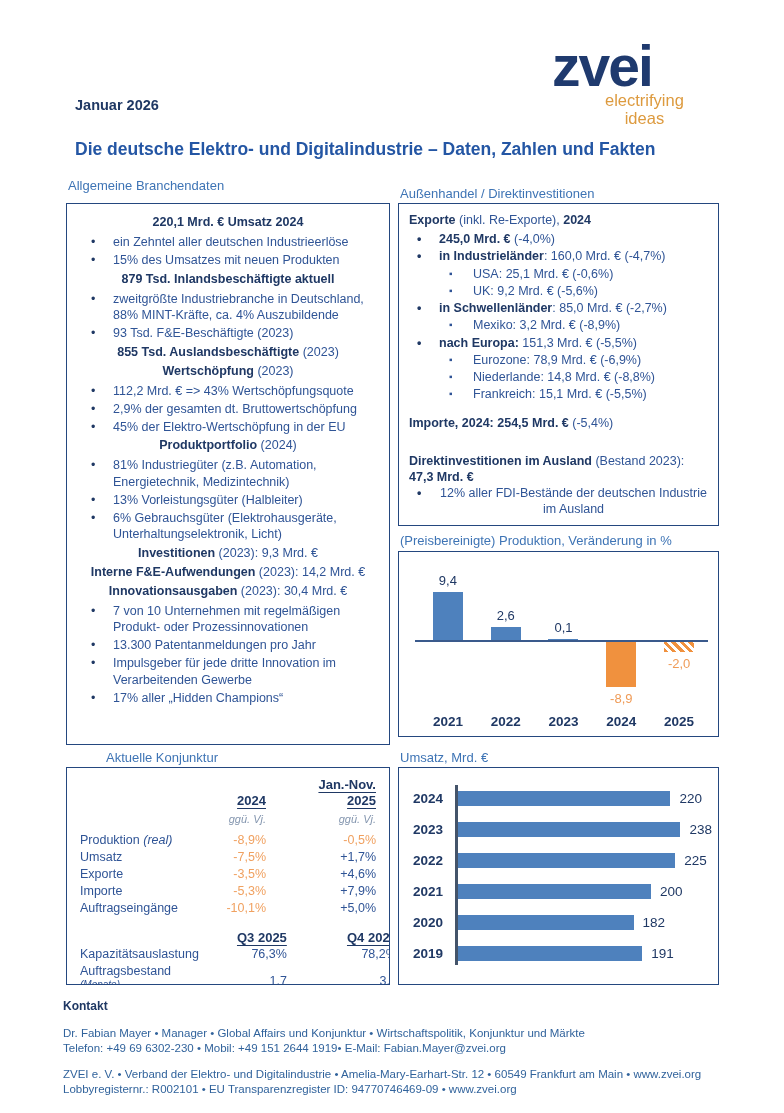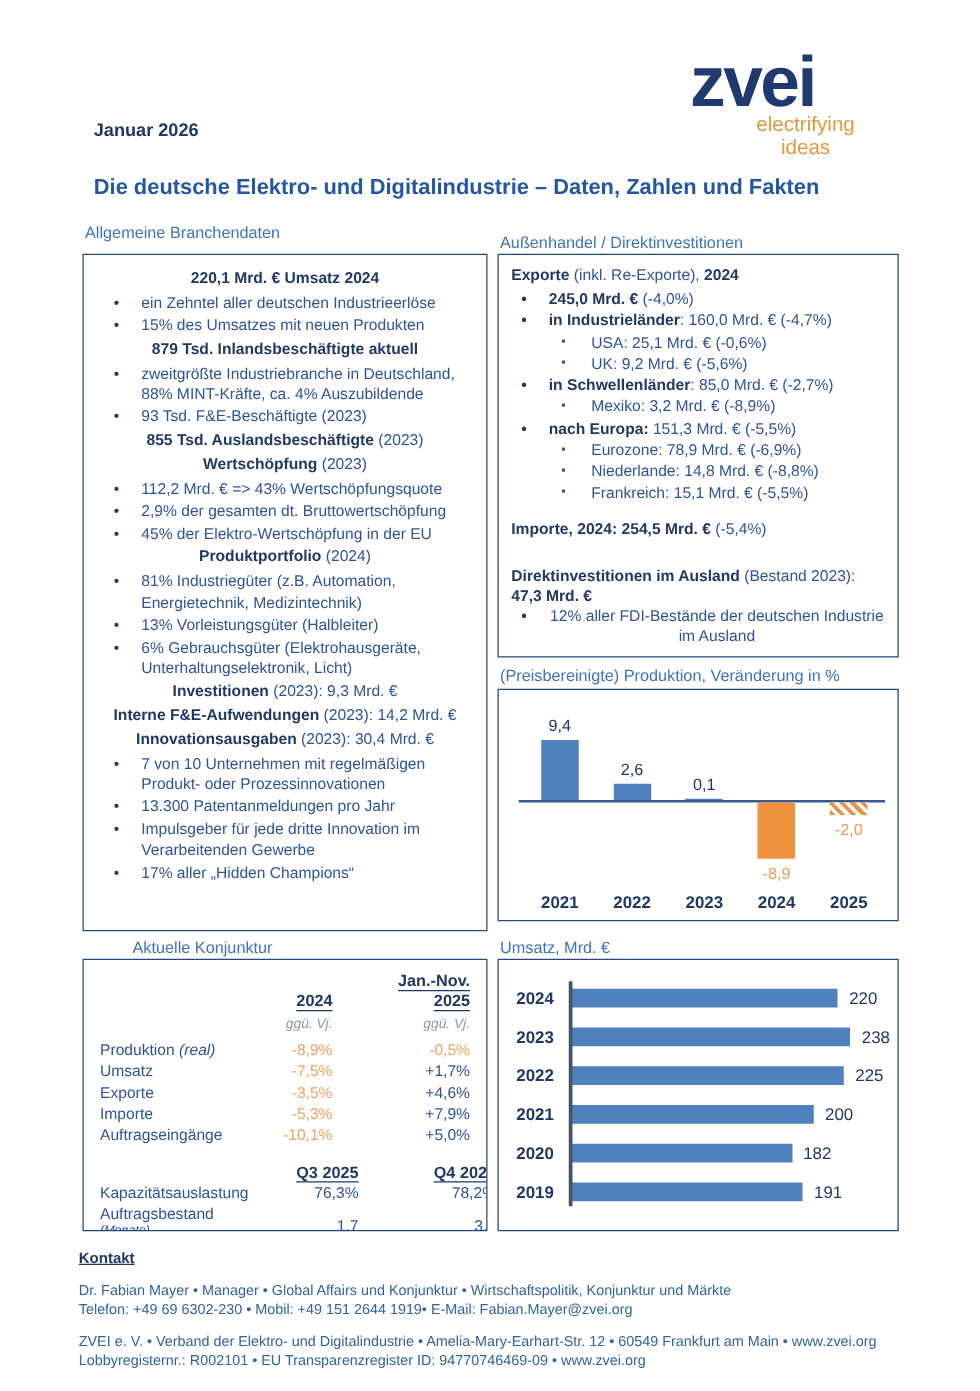--- a/index.html
+++ b/index.html
@@ -75,21 +75,21 @@
   .k-sub{font-style:italic;color:#8496AF;text-align:right;font-size:11px;padding:3px 0 7px;}
   .k-label{text-align:left;line-height:1.36;}
   .k-label em{font-style:italic;}
   .k-val{text-align:right;line-height:1.36;}
   .neg{color:#F0A160;} .pos{color:#2F5496;}
   .k-gap{height:13px;}
   .k-note{display:block;font-size:10px;font-style:italic;line-height:1;}
 
   
   .footer{position:absolute;left:63px;top:999px;width:690px;color:#31639C;font-size:11.5px;line-height:1.32;}
-  .footer-h{font-weight:bold;color:#1F3864;font-size:12px;margin:0 0 11px;text-decoration:underline;}
+  .footer-h{font-weight:bold;color:#1F3864;font-size:12px;margin:0 0 11px;}
   .footer p{margin:0 0 11px;}
 </style>
 </head>
 <body>
 
 <div class="page">
 
   <div class="date">Januar 2026</div>
 
   <div class="logo">

